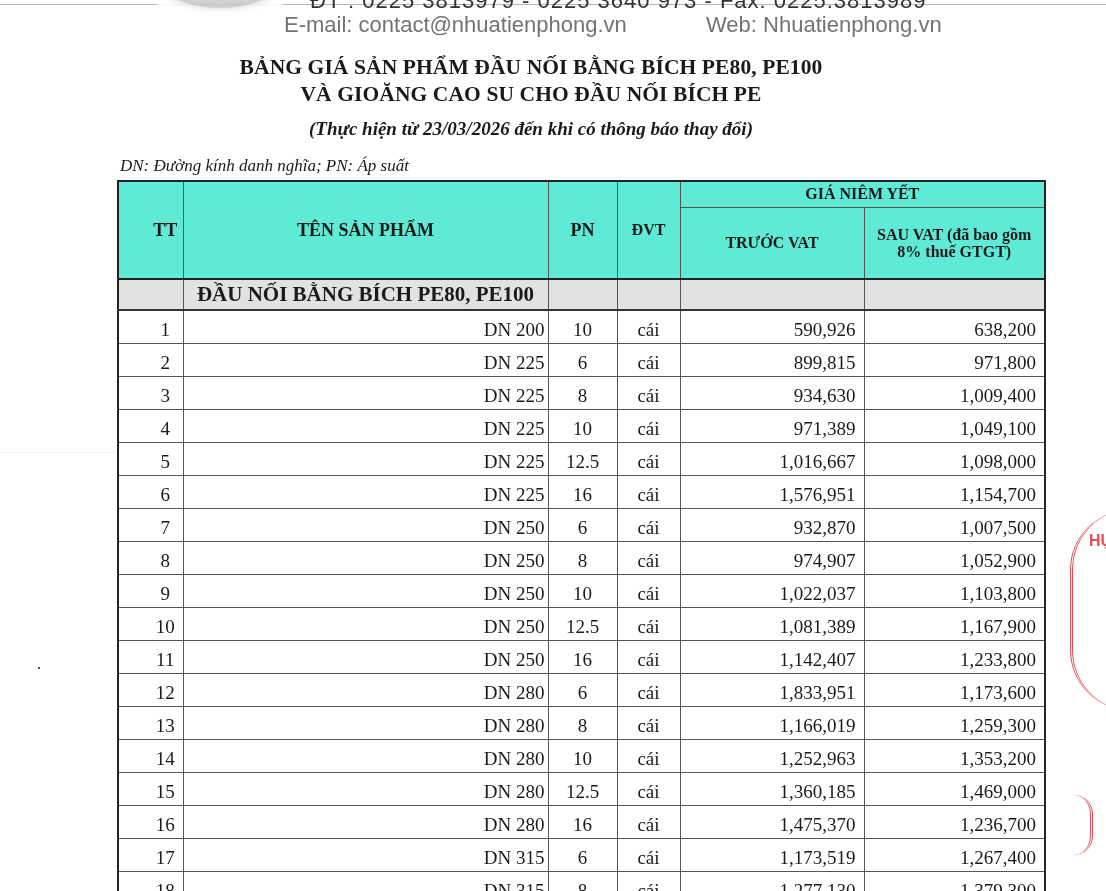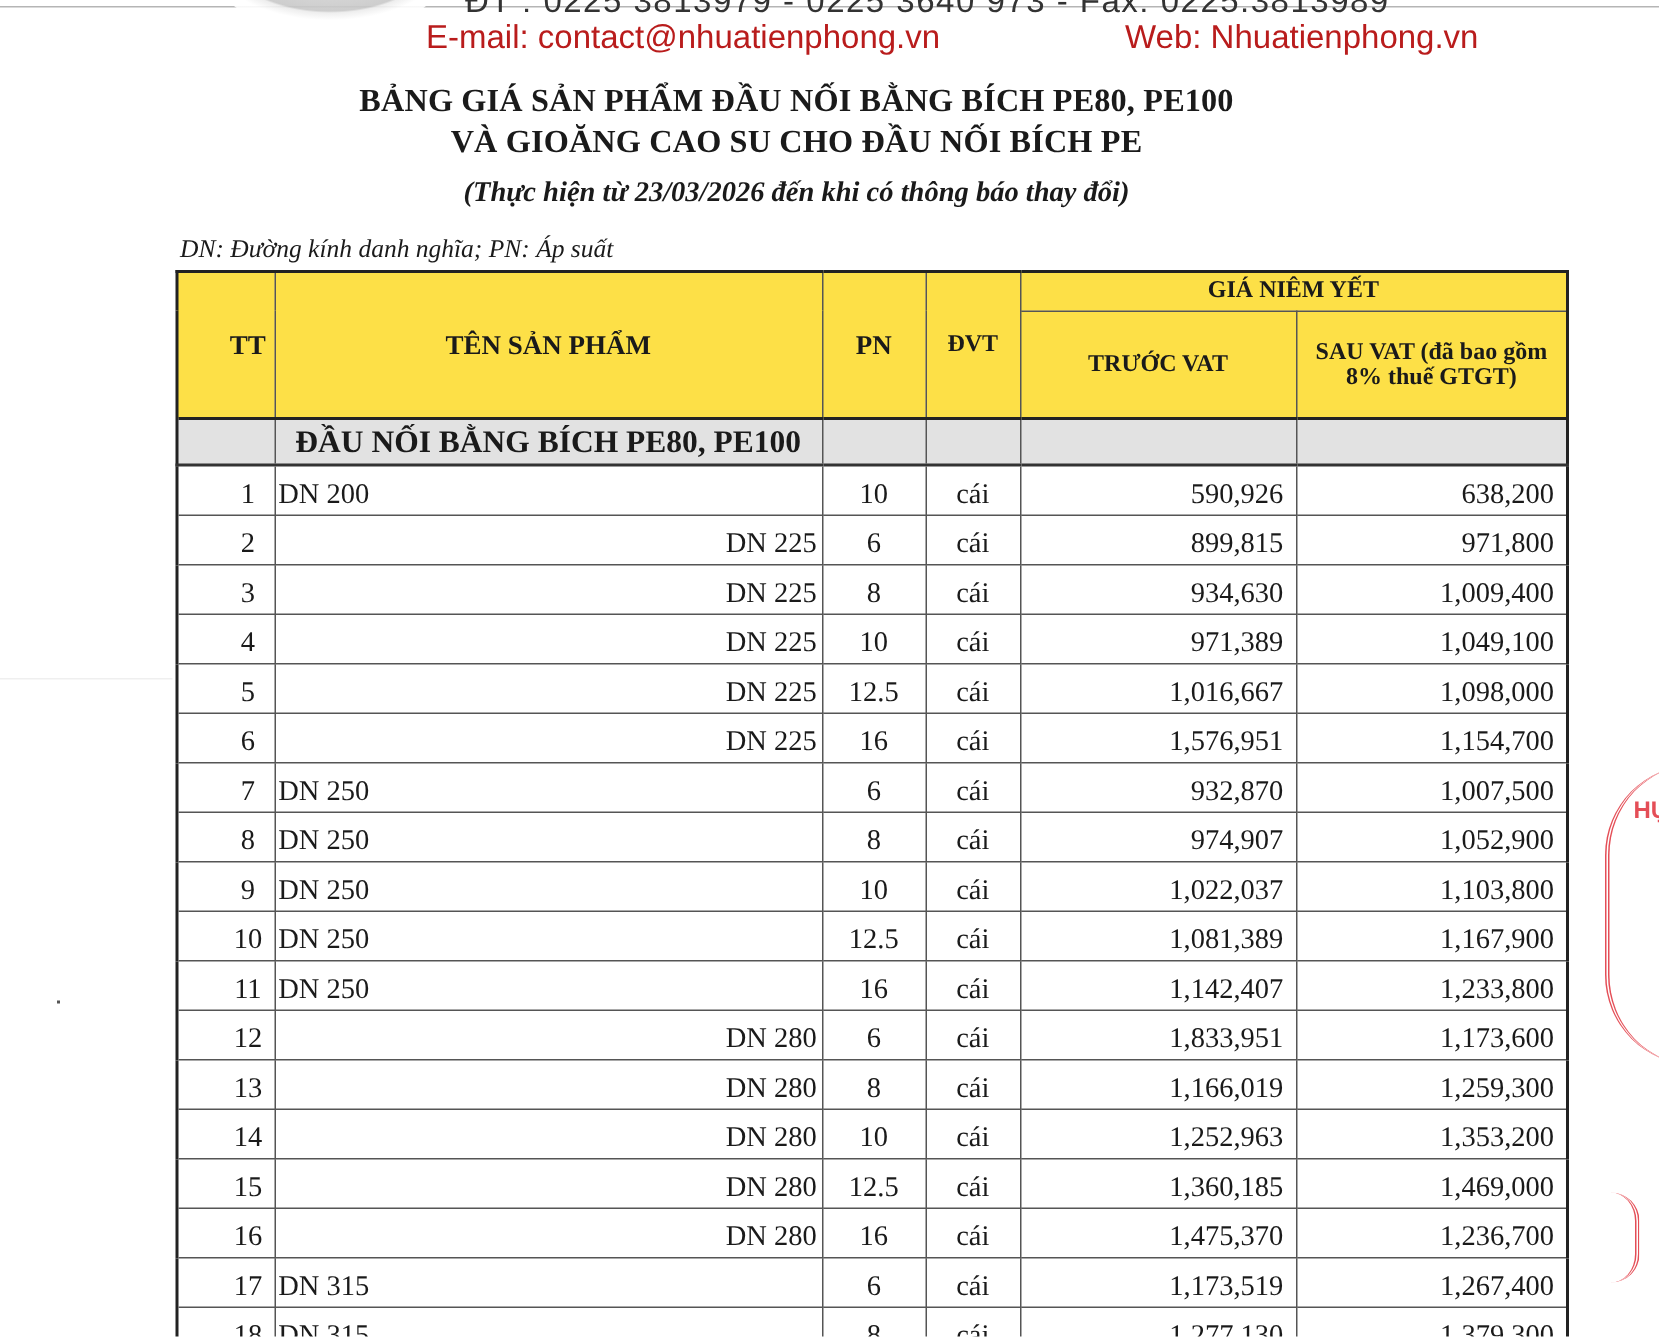--- a/index.html
+++ b/index.html
@@ -1,37 +1,37 @@
 <!DOCTYPE html>
 <html><head>
 <meta charset="utf-8">
 <style>
   html,body{margin:0;padding:0;background:#fff;}
   body{width:1106px;height:891px;overflow:hidden;position:relative;font-family:"Liberation Serif",serif;color:#1a1a1a;}
   .topline{position:absolute;left:0;top:0;width:1106px;height:4px;border-bottom:1px solid #b5b5b5;}
   .logo{position:absolute;left:140px;top:-30px;width:160px;height:44px;border-radius:0 0 80px 80px;background:radial-gradient(ellipse at 50% 0%, #fff 45%, #cfcfcf 47%, #c8c8c8 60%, #ececec 62%, #fff 70%);opacity:.9;}
   .phone{position:absolute;left:310px;top:-12px;font-family:"Liberation Sans",sans-serif;font-size:22px;color:#333;white-space:nowrap;letter-spacing:1px;}
-  .contact{position:absolute;top:12px;font-family:"Liberation Sans",sans-serif;font-size:22px;color:#b91c1c;white-space:nowrap;}
+  .contact{position:absolute;top:12px;font-family:"Liberation Sans",sans-serif;font-size:22px;color:#737373;white-space:nowrap;}
   .email{left:284px;}
-  .web{left:706px;margin-left:44px;}
+  .web{left:706px;}
   .title{position:absolute;left:0;width:1106px;text-align:center;font-weight:bold;font-size:21.5px;letter-spacing:.1px;}
   .t1{top:55px;left:-22px;}
   .t2{top:82px;left:-22px;}
   .subtitle{position:absolute;left:-22px;width:1106px;text-align:center;top:118px;font-style:italic;font-weight:bold;font-size:19px;}
   .note{position:absolute;left:120px;top:156px;font-style:italic;font-size:17px;}
   table{position:absolute;left:117px;top:180px;border-collapse:collapse;table-layout:fixed;}
   td,th{border:1px solid #555;padding:0 3px;font-size:19px;height:32px;box-sizing:border-box;}
-  th{background:#fde047;font-weight:bold;font-size:16px;text-align:center;}
+  th{background:#5eead4;font-weight:bold;font-size:16px;text-align:center;}
   .thick-l{border-left:2px solid #222;padding-left:32px;}
   .thick-r{border-right:2px solid #222;}
   .hdr th{border-top:2px solid #222;}
   .sec td{background:#e2e2e2;height:31px;font-weight:bold;font-size:21px;border-top:2px solid #222;border-bottom:2px solid #333;}
   .c{text-align:center;}
   .r{text-align:right;padding-right:8px;}
-  .l{text-align:left;padding-left:2px;}
+  .l{text-align:right;padding-left:2px;}
   tbody tr td{height:33px;vertical-align:bottom;padding-bottom:2px;}
   .stamp{position:absolute;left:1070px;top:510px;width:80px;height:200px;border-left:3px double #e0303a;border-radius:60px 0 0 60px;color:#e0303a;font-family:"Liberation Sans",sans-serif;font-weight:bold;font-size:16px;line-height:22px;padding-left:16px;padding-top:20px;box-sizing:border-box;opacity:.85;}
   .stamp2{position:absolute;left:1074px;top:795px;width:16px;height:60px;border-right:3px double #e0303a;border-radius:0 20px 20px 0;opacity:.85;}
   .dot{position:absolute;left:38px;top:667px;width:2px;height:2px;background:#555;}
   .hline{position:absolute;left:0;top:452px;width:115px;height:1px;background:#efefef;}
 </style>
 </head>
 <body>
 
 <div class="topline"></div>

